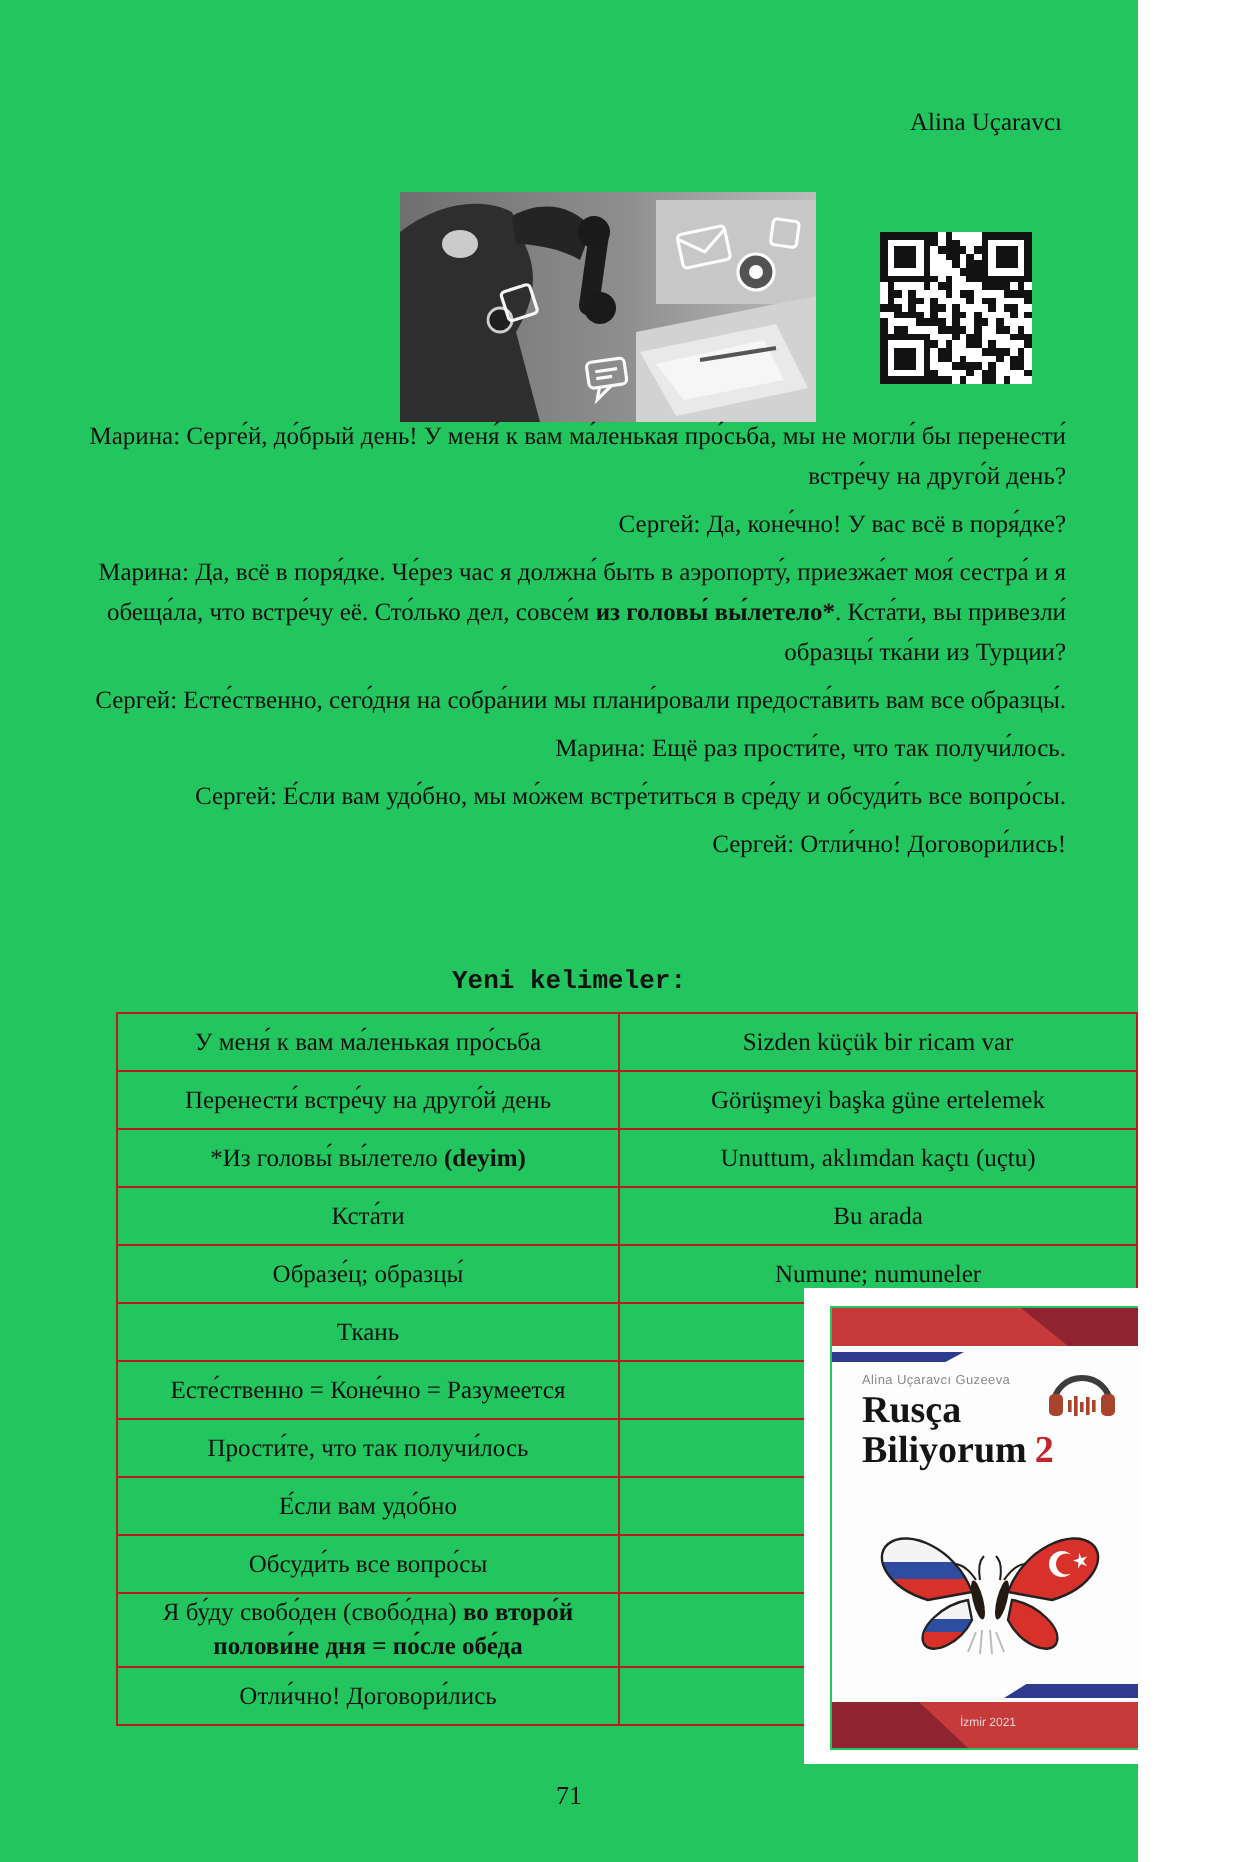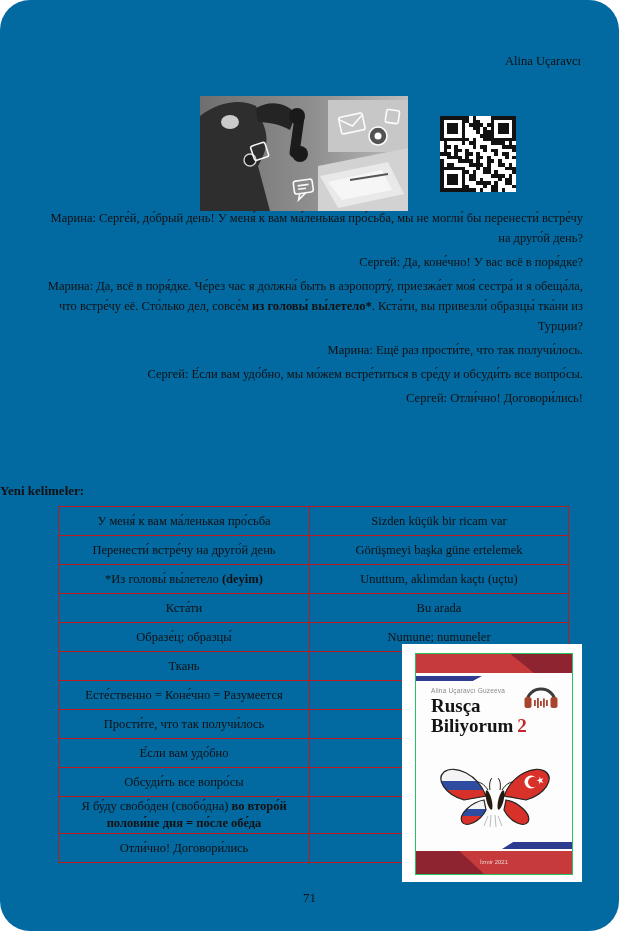--- a/index.html
+++ b/index.html
@@ -1,34 +1,34 @@
 <!DOCTYPE html>
 <html><head>
 <meta charset="utf-8">
 <style>
   html,body{margin:0;padding:0;background:#fff;}
   .page{
-    position:relative;width:619px;height:931px;background:#0369a1;
-    font-family:"Liberation Serif", serif;color:#111;overflow:hidden;border-radius:30px;
+    position:relative;width:569px;height:931px;background:#22c55e;
+    font-family:"Liberation Serif", serif;color:#111;overflow:hidden;
   }
   
   .header-author{position:absolute;top:54px;right:38px;font-size:12.5px;}
   
   .photo{position:absolute;left:200px;top:96px;width:208px;height:115px;}
   .qr{position:absolute;left:440px;top:116px;width:76px;height:76px;
       display:grid;grid-template-columns:repeat(21,1fr);grid-template-rows:repeat(21,1fr);background:#fff;}
   .qr div.on{background:#121212;}
   
   .dialogue{position:absolute;left:36px;right:36px;top:208px;text-align:right;
             font-size:12.5px;line-height:20px;}
   .dialogue p{margin:0 0 4px 0;}
   .b{font-weight:bold;}
   
-  .vocab-title{position:absolute;left:0;right:0;top:483px;text-align:left;
-               font-weight:bold;font-size:13px;}
+  .vocab-title{position:absolute;left:0;right:0;top:483px;text-align:center;
+               font-weight:bold;font-size:13px;font-family:Liberation Mono, monospace;}
   table.vocab{position:absolute;left:58px;top:506px;width:492px;border-collapse:collapse;
               font-size:12.5px;table-layout:fixed;}
   table.vocab td{border:1px solid #b91c1c;text-align:center;vertical-align:middle;
                  height:26px;padding:1px 4px;overflow:hidden;}
   td.col-ru{width:242px;}
   td.col-tr{width:250px;}
   td.tall{height:40px;line-height:17px;}
   td.clip{text-align:right;padding-right:150px;white-space:nowrap;}
   
   .page-number{position:absolute;left:0;right:0;top:858px;text-align:center;font-size:13px;margin-top:32px;}
@@ -547,20 +547,21 @@
       <div class="on"></div>
       <div></div>
       <div></div>
       <div></div>
     </div>
 
   <div class="dialogue">
     <p><span>Марина: Серге́й, до́брый день! У меня́ к вам ма́ленькая про́сьба, мы не могли́ бы перенести́ встре́чу на друго́й день?</span><span class="b"></span><span></span></p>
     <p><span>Сергей: Да, коне́чно! У вас всё в поря́дке?</span><span class="b"></span><span></span></p>
     <p><span>Марина: Да, всё в поря́дке. Че́рез час я должна́ быть в аэропорту́, приезжа́ет моя́ сестра́ и я обеща́ла, что встре́чу её. Сто́лько дел, совсе́м </span><span class="b">из головы́ вы́летело*</span><span>. Кста́ти, вы привезли́ образцы́ тка́ни из Турции?</span></p>
+    <p><span>Сергей: Есте́ственно, сего́дня на собра́нии мы плани́ровали предоста́вить вам все образцы́.</span><span class="b"></span><span></span></p>
     <p><span>Марина: Ещё раз прости́те, что так получи́лось.</span><span class="b"></span><span></span></p>
     <p><span>Сергей: Е́сли вам удо́бно, мы мо́жем встре́титься в сре́ду и обсуди́ть все вопро́сы.</span><span class="b"></span><span></span></p>
     <p><span>Сергей: Отли́чно! Договори́лись!</span><span class="b"></span><span></span></p>
   </div>
 
   <div class="vocab-title">Yeni kelimeler:</div>
 
   <table class="vocab">
     <tbody>
       <tr>

